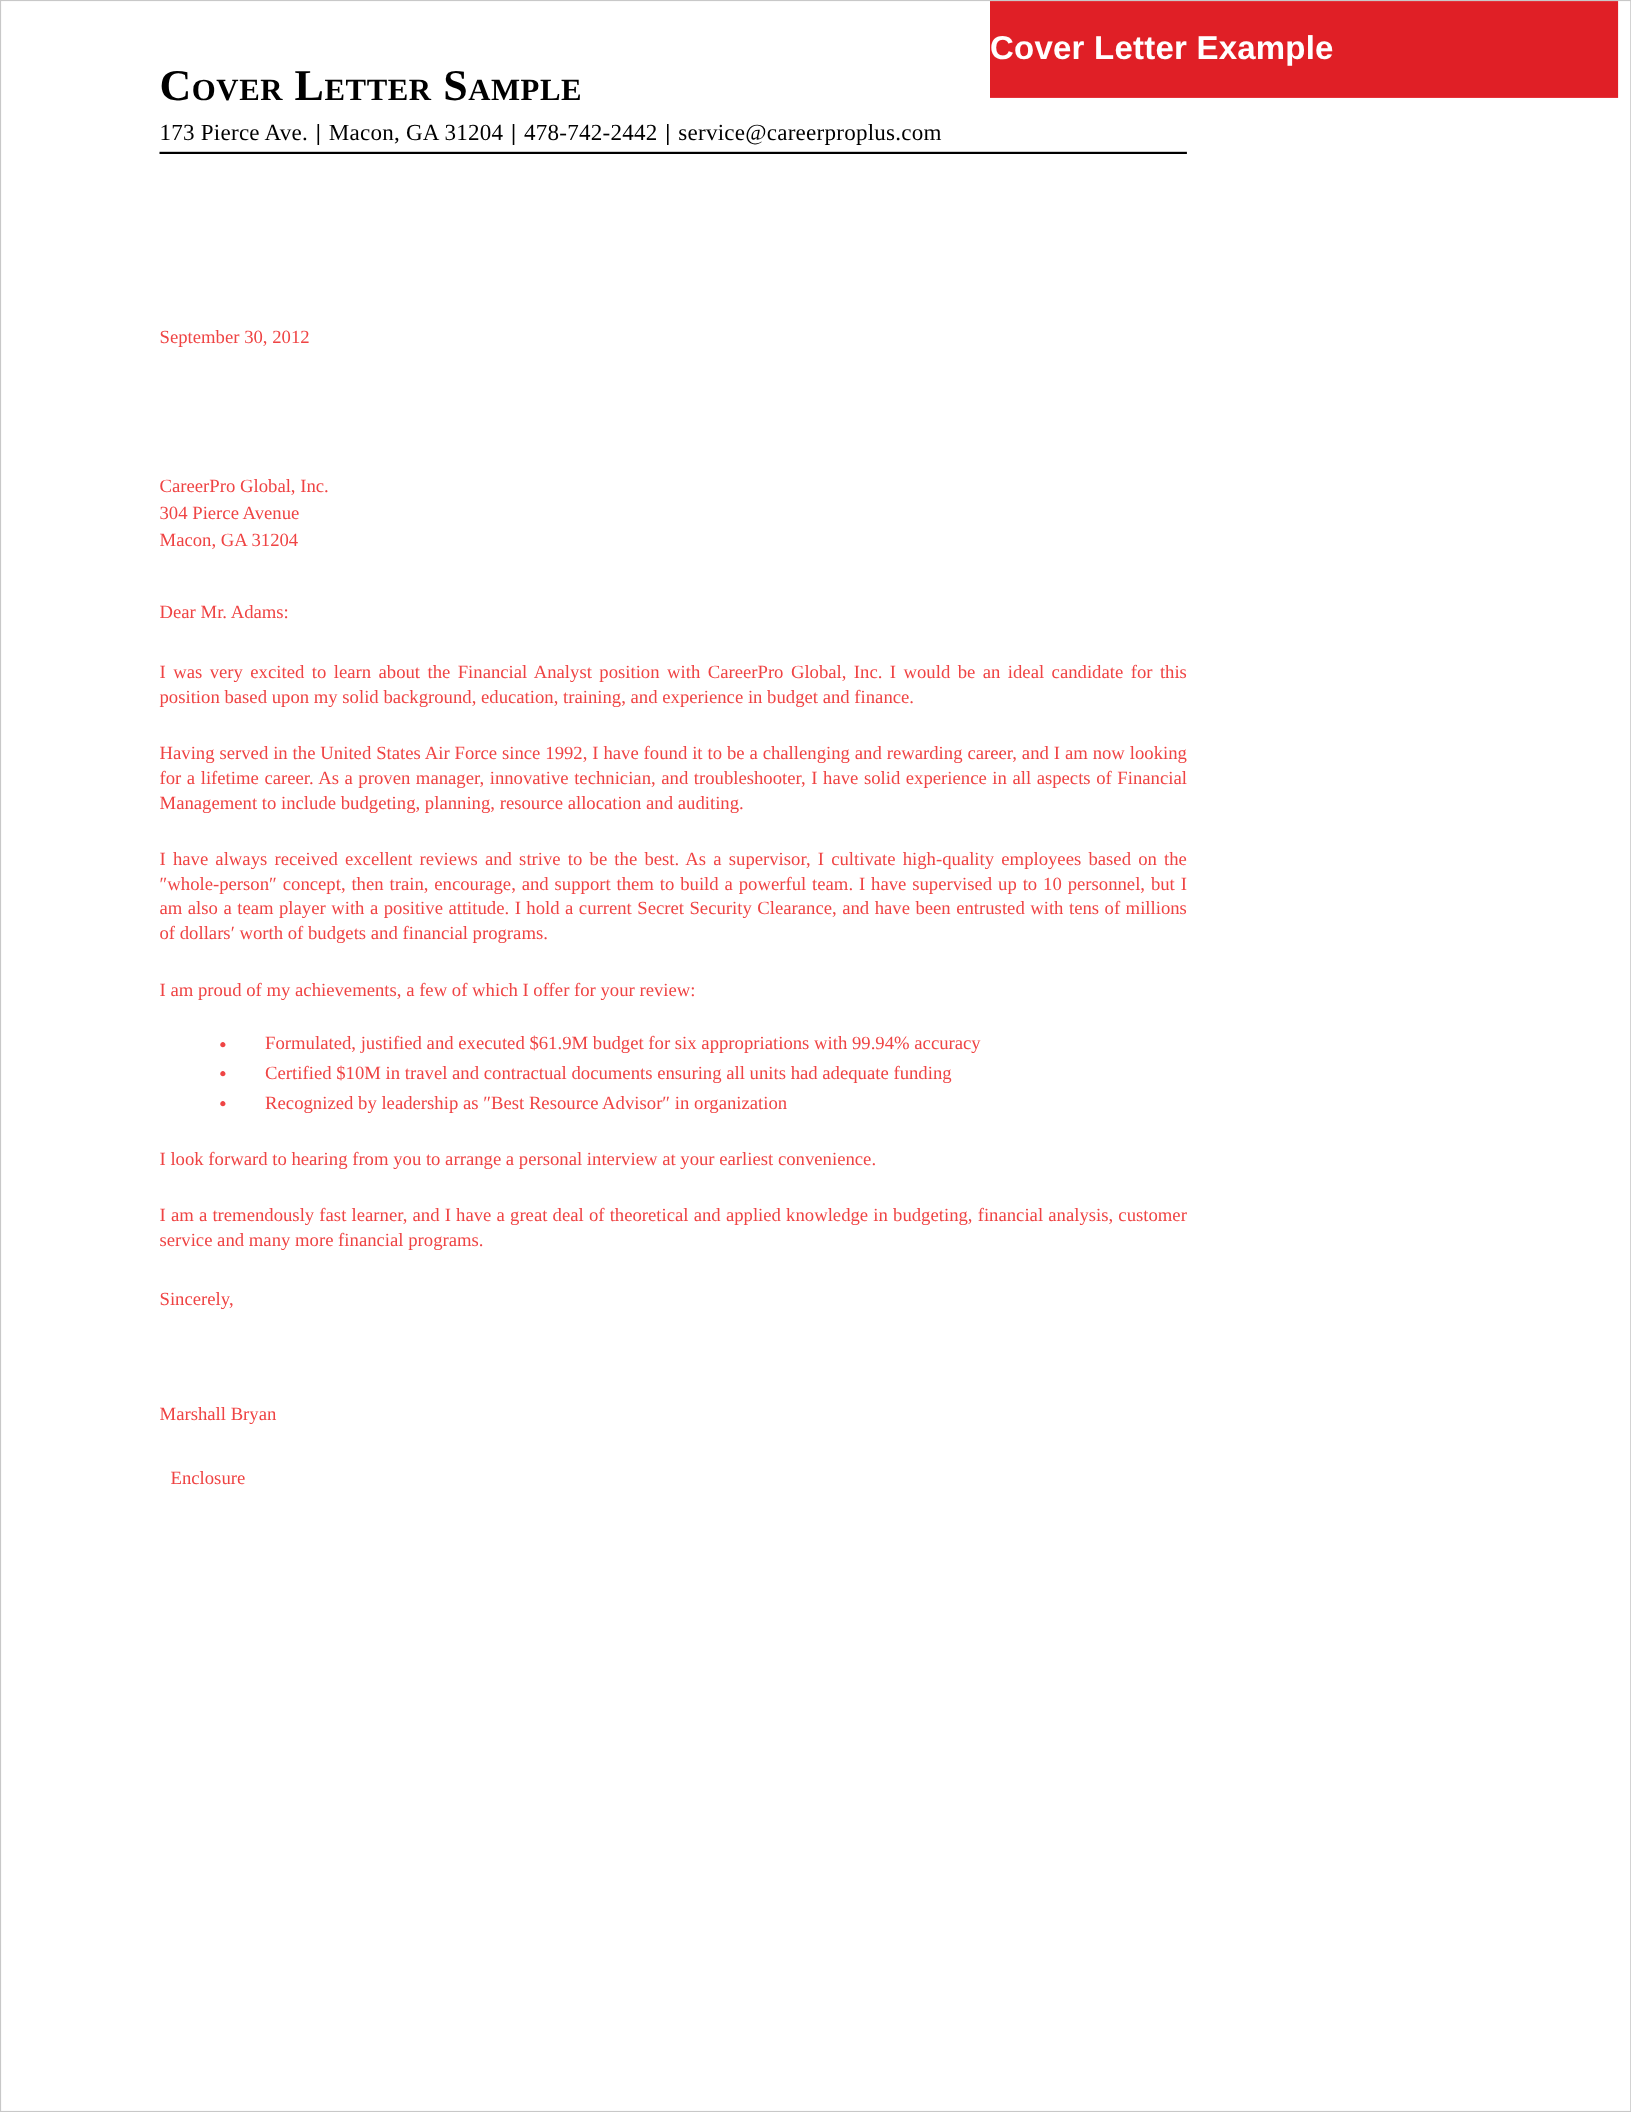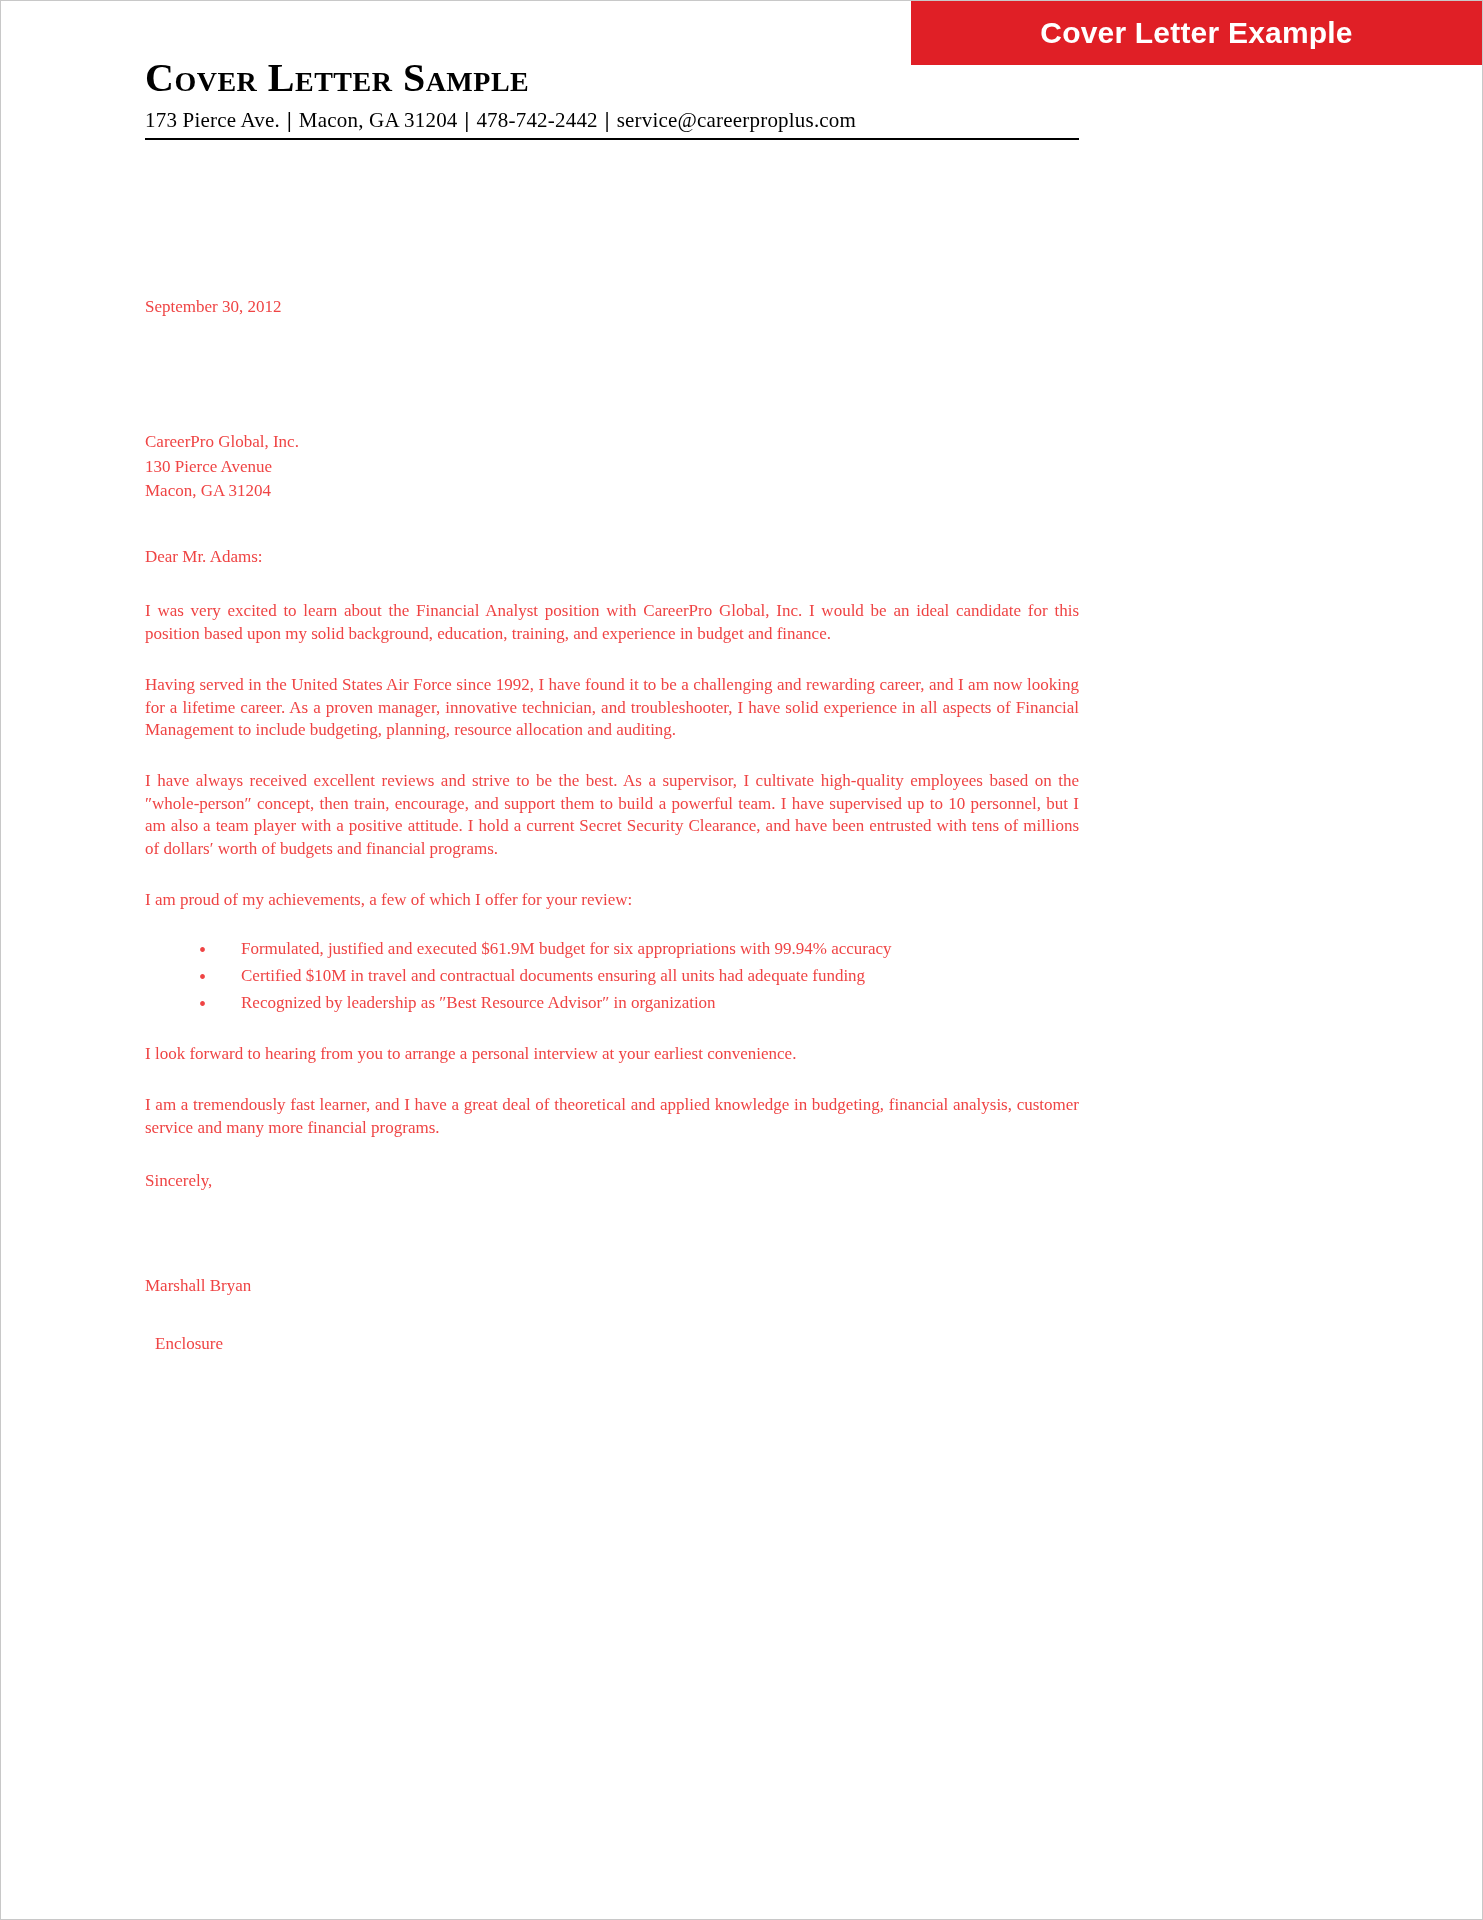--- a/index.html
+++ b/index.html
@@ -18,27 +18,27 @@
     background: #ffffff;
     box-sizing: border-box;
     border: 1px solid #c8c8c8;
     overflow: hidden;
   }
 
   
   .banner {
     position: absolute;
     top: 0;
-    right: 0;
+    right: 11px;
     width: 571px;
-    height: 64px;
+    height: 88px;
     background: #e01f26;
     display: flex;
     align-items: center;
-    justify-content: center;
+    justify-content: flex-start;
   }
   .banner-text {
     font-family: "Liberation Sans", "DejaVu Sans", sans-serif;
     font-weight: bold;
     font-size: 30px;
     color: #ffffff;
     letter-spacing: 0.2px;
   }
 
   
@@ -140,21 +140,21 @@
     </div>
     <div class="lh-rule"></div>
   </div>
 
   <div class="letter">
 
     <div class="date">September 30, 2012</div>
 
     <div class="recipient">
       <div>CareerPro Global, Inc.</div>
-      <div>130 Pierce Avenue</div>
+      <div>304 Pierce Avenue</div>
       <div>Macon, GA 31204</div>
     </div>
 
     <div class="salutation">Dear Mr. Adams:</div>
 
     <div class="para first">I was very excited to learn about the Financial Analyst position with CareerPro Global, Inc. I would be an ideal candidate for this position based upon my solid background, education, training, and experience in budget and finance.</div>
     <div class="para">Having served in the United States Air Force since 1992, I have found it to be a challenging and rewarding career, and I am now looking for a lifetime career. As a proven manager, innovative technician, and troubleshooter, I have solid experience in all aspects of Financial Management to include budgeting, planning, resource allocation and auditing.</div>
     <div class="para">I have always received excellent reviews and strive to be the best. As a supervisor, I cultivate high-quality employees based on the ″whole-person″ concept, then train, encourage, and support them to build a powerful team. I have supervised up to 10 personnel, but I am also a team player with a positive attitude. I hold a current Secret Security Clearance, and have been entrusted with tens of millions of dollars′ worth of budgets and financial programs.</div>
     <div class="para">I am proud of my achievements, a few of which I offer for your review:</div>
 

